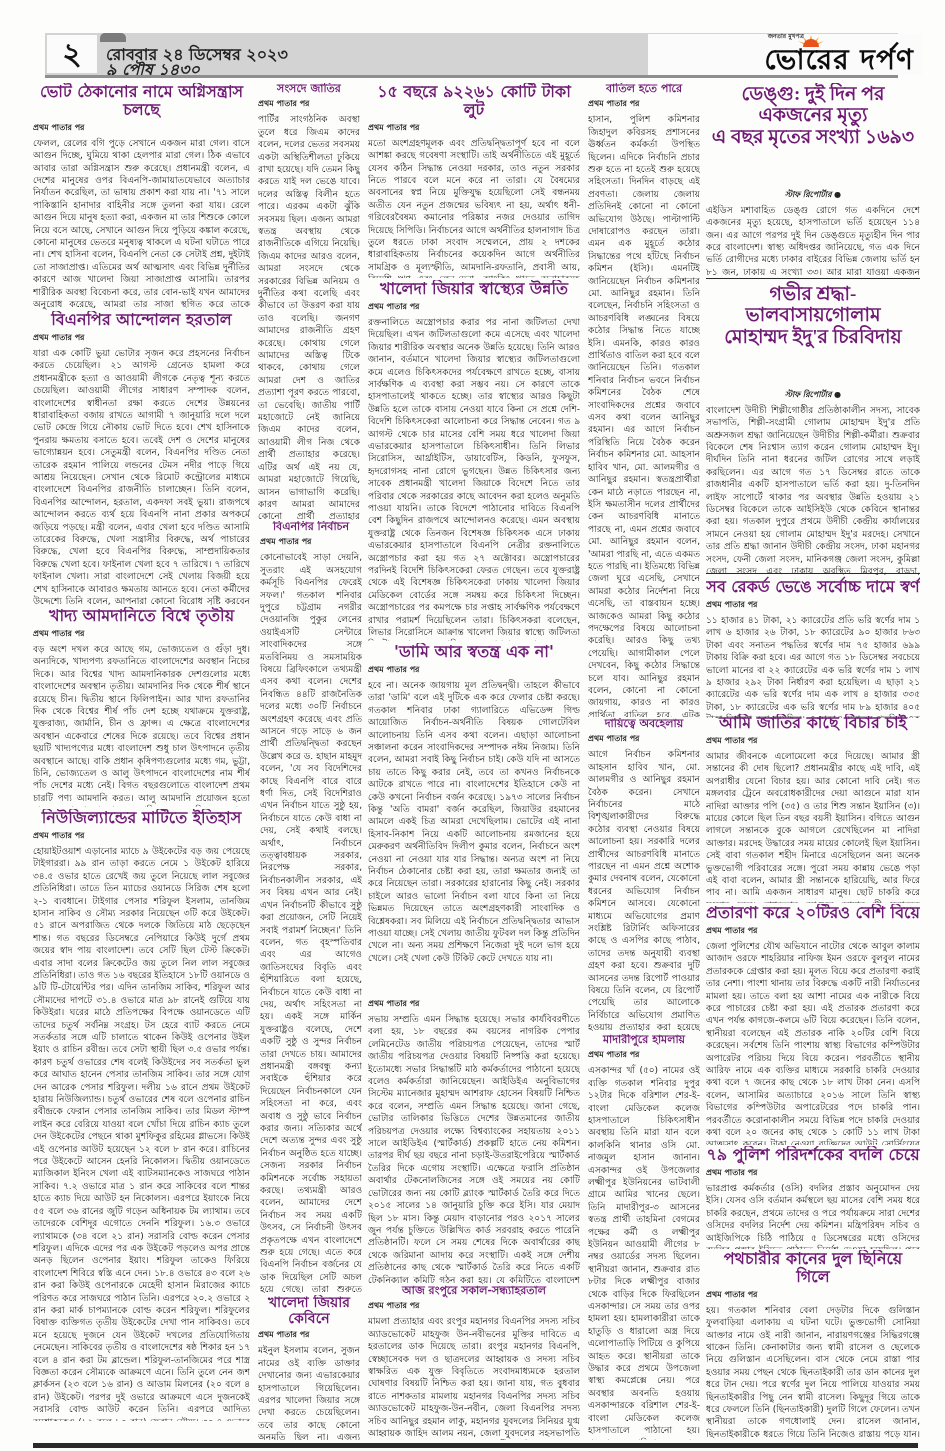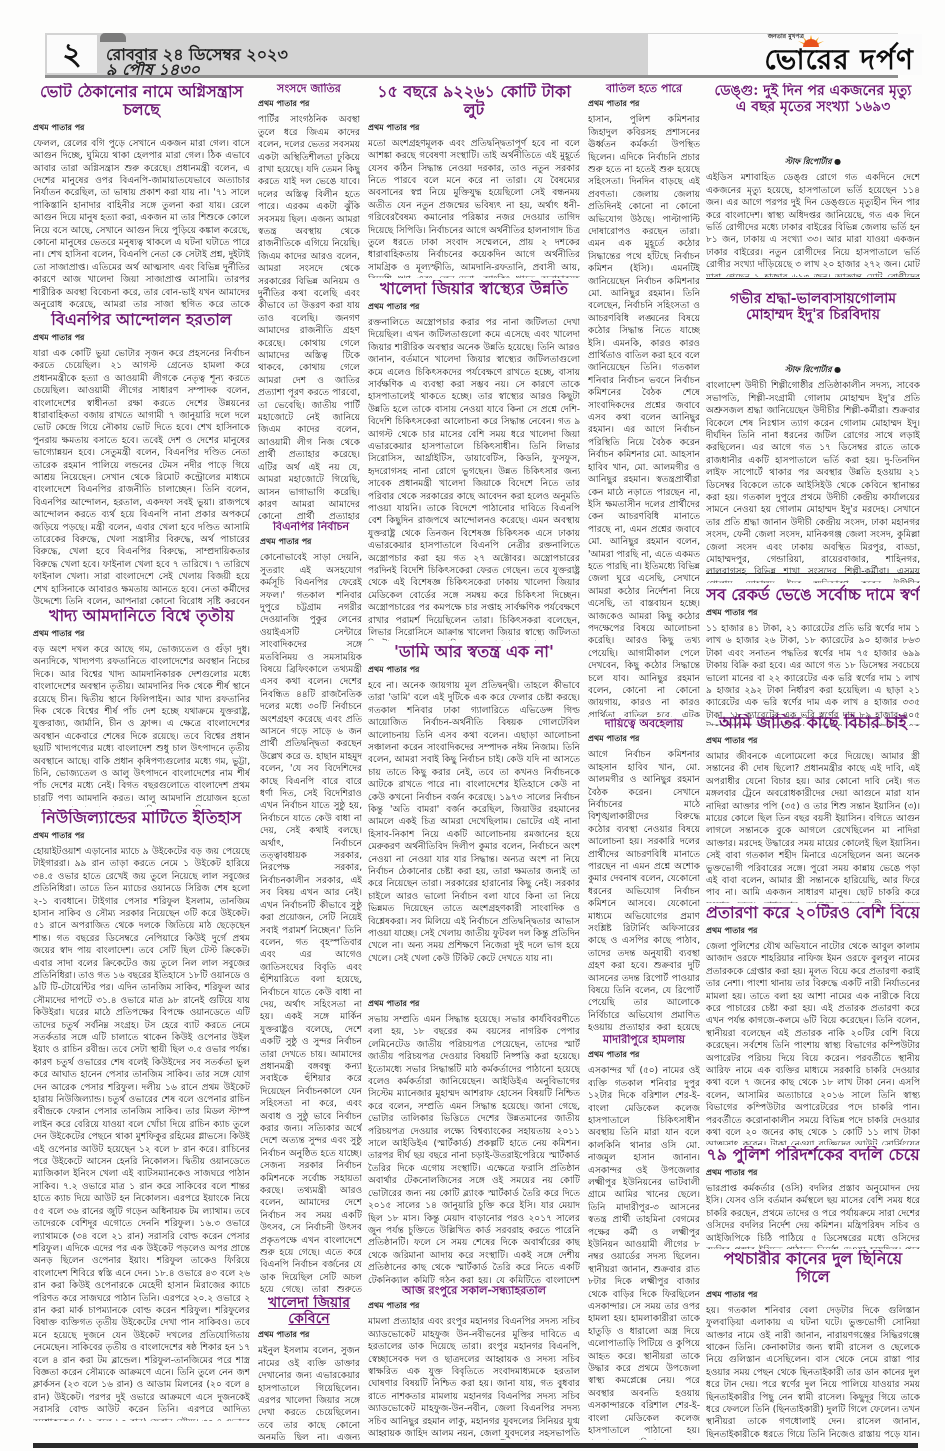--- a/index.html
+++ b/index.html
@@ -14,25 +14,25 @@
   .dateline{position:absolute;left:106px;font-size:16px;font-weight:bold;color:#222;}
   #date1{top:42px;} #date2{top:57px;font-style:italic;}
   #mastbox{position:absolute;left:648px;top:34px;width:250px;height:41px;background:#fbfbfb;padding-left:24px;}
   #masthead{position:absolute;right:8px;top:4px;font-size:28px;font-weight:bold;letter-spacing:1px;color:#0d0d0d;
             font-family:"DejaVu Serif","Liberation Serif",serif;}
   #tagline{position:absolute;right:118px;top:-3px;font-size:6px;font-weight:bold;color:#333;}
   #sunicon{position:absolute;right:96px;top:1px;width:30px;height:12px;}
   
   .art{position:absolute;overflow:hidden;}
   .hl{margin:0;font-weight:bold;text-align:center;line-height:1.12;color:#701a75;
-      font-family:"DejaVu Serif","Liberation Serif",serif;} .s17{font-size:14px;} .s16{font-size:16px;} .s15{font-size:11px;} .s14{font-size:14px;text-decoration:underline;}
+      font-family:"DejaVu Serif","Liberation Serif",serif;} .s17{font-size:19px;font-family:Liberation Serif, serif;} .s16{font-size:16px;} .s15{font-size:11px;} .s14{font-size:14px;}
   .by{font-size:8px;font-weight:bold;text-align:left;margin:2px 0 3px;color:#222;}
   .by-left{text-align:center;font-style:italic;margin-top:41px;}
   .bd{font-size:9px;line-height:1.38;text-align:justify;color:#1c1c1c;word-break:break-word;}
-  .ruled{border-top:1.5px solid #2a2a2a;padding-top:12px;}
+  .ruled{border-top:1.5px solid #2a2a2a;padding-top:4px;}
   #botbar{position:absolute;left:33px;top:1443px;width:885px;height:5px;background:#2a2a2a;}
 </style>
 </head>
 <body>
 
 <div id="sheet">
 
   <div id="hdrbar"></div>
   <div id="pagenumbox">
     <div id="pagenum">২</div>

